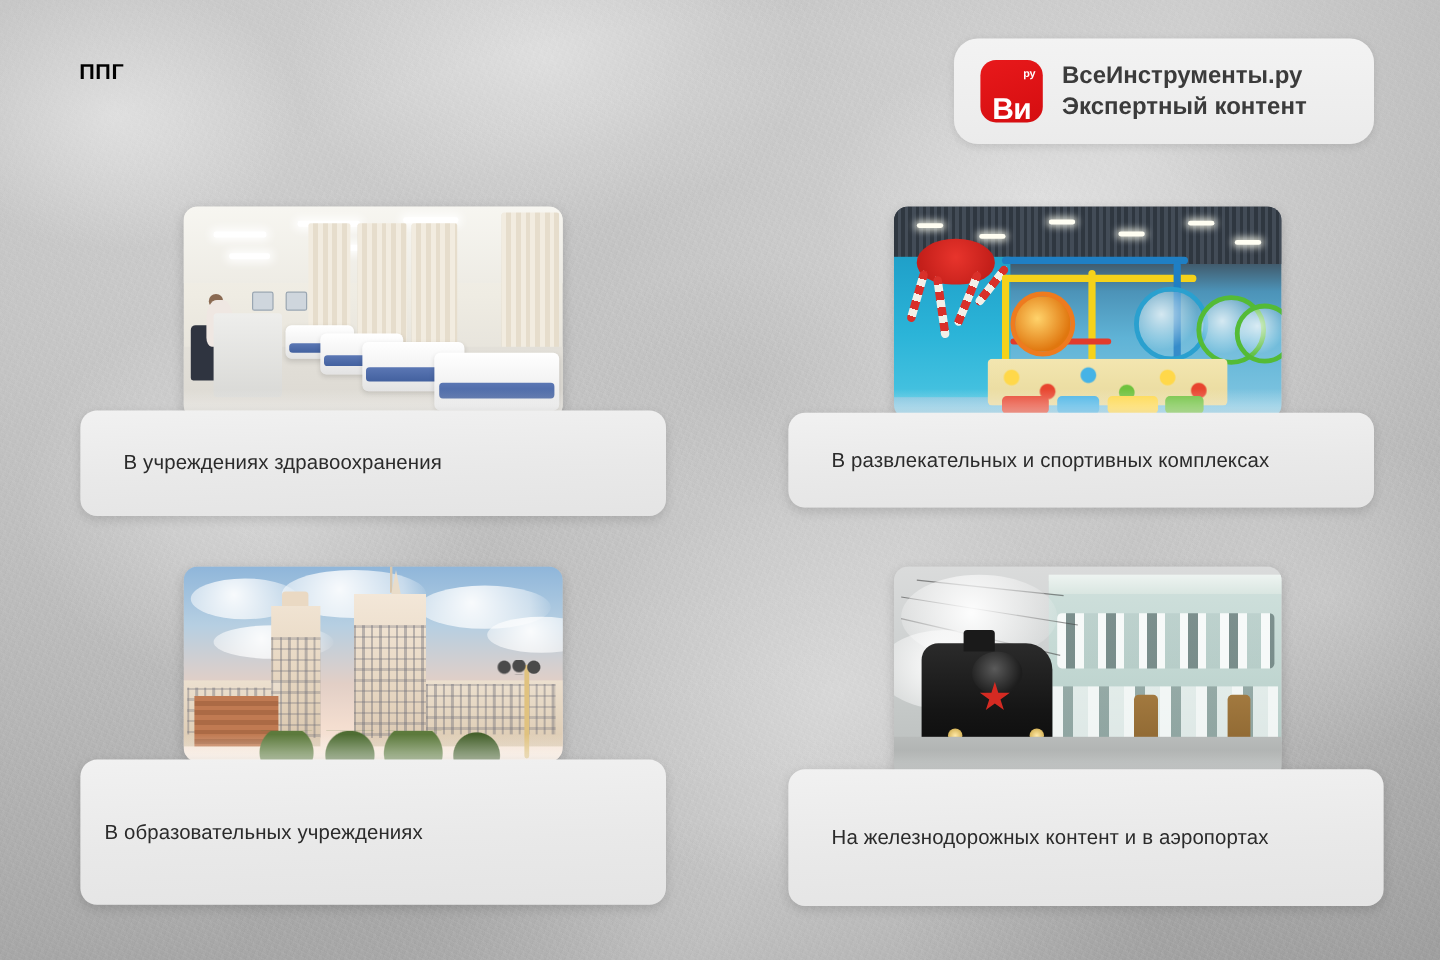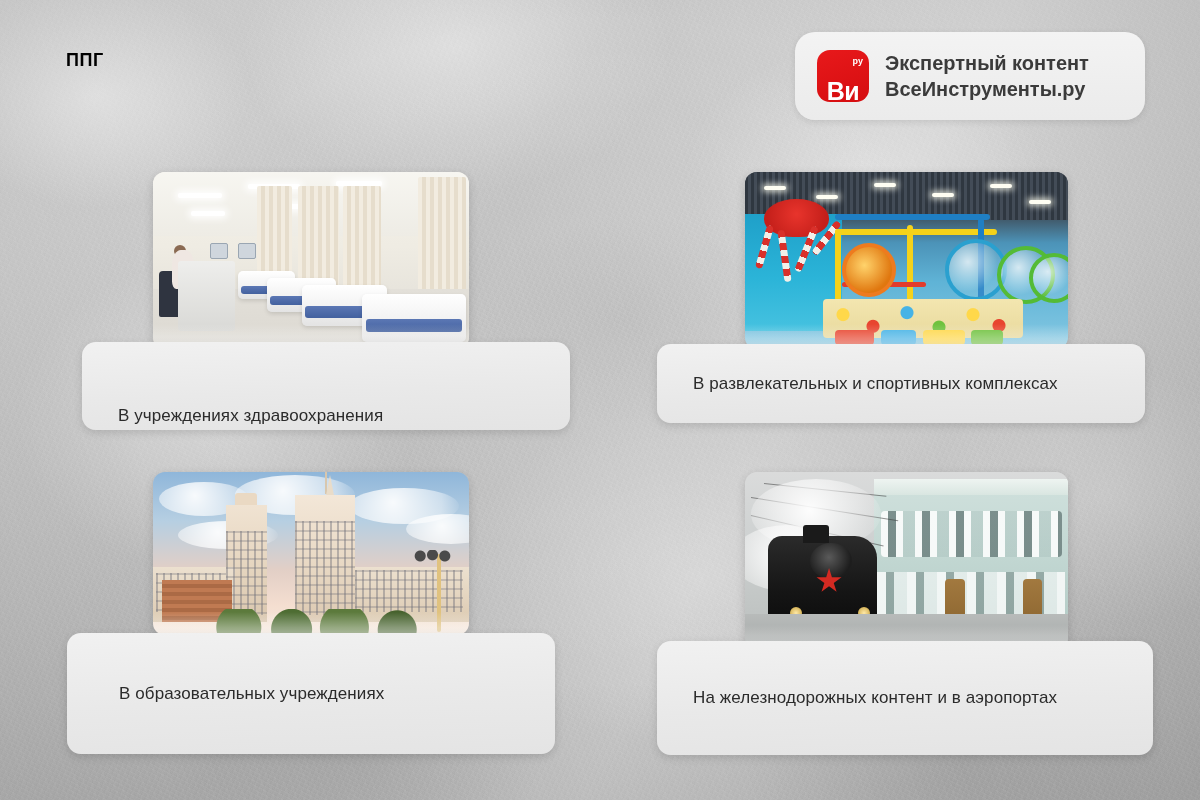--- a/index.html
+++ b/index.html
@@ -169,27 +169,27 @@
   }
   .item-caption {
     font-size: 17px;
     line-height: 1.62;
     color: #2b2b2b;
     letter-spacing: .1px;
   }
 
   
   .item-1 .item-photo { left: 153px;  top: 172px; width: 316px; height: 177px; }
-  .item-1 .item-card  { left: 82px;   top: 342px; width: 488px; height: 88px; padding: 0 36px; align-items: flex-end; }
+  .item-1 .item-card  { left: 67px;   top: 342px; width: 488px; height: 88px; padding: 0 36px; }
   
   .item-2 .item-photo { left: 745px;  top: 172px; width: 323px; height: 177px; }
   .item-2 .item-card  { left: 657px;  top: 344px; width: 488px; height: 79px; padding: 0 36px; }
   
   .item-3 .item-photo { left: 153px;  top: 472px; width: 316px; height: 163px; }
-  .item-3 .item-card  { left: 67px;   top: 633px; width: 488px; height: 121px; padding: 0 52px; }
+  .item-3 .item-card  { left: 67px;   top: 633px; width: 488px; height: 121px; padding: 0 20px; }
   
   .item-4 .item-photo { left: 745px;  top: 472px; width: 323px; height: 178px; }
   .item-4 .item-card  { left: 657px;  top: 641px; width: 496px; height: 114px; padding: 0 36px; }
 
   
 
   
   .ph-hospital {
     background: linear-gradient(180deg, #f4f2ea 0%, #efece3 42%, #e6e3db 72%, #dedcd5 100%);
   }
@@ -458,22 +458,22 @@
   <div class="header">
     <div class="page-subtitle">ППГ</div>
   </div>
 
   <div class="brand-badge">
     <div class="brand-logo">
       <span class="brand-logo-text">Ви</span>
       <span class="brand-logo-tld">ру</span>
     </div>
     <div class="brand-text">
+      <div class="brand-line">ВсеИнструменты.ру</div>
       <div class="brand-line">Экспертный контент</div>
-      <div class="brand-line">ВсеИнструменты.ру</div>
     </div>
   </div>
 
   <div class="items">
 
     <div class="item item-1">
       <div class="item-photo">
         <div class="photo-inner ph-hospital">
           <div class="ceiling"></div>
           <div class="lamp" style="left:8%;  top:12%; width:44px;"></div>

